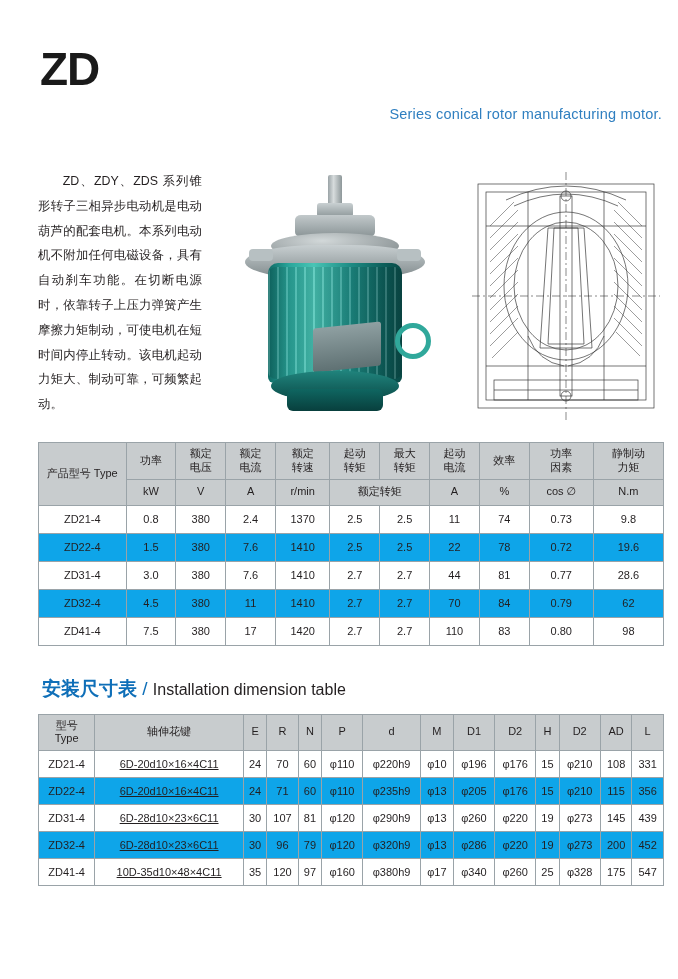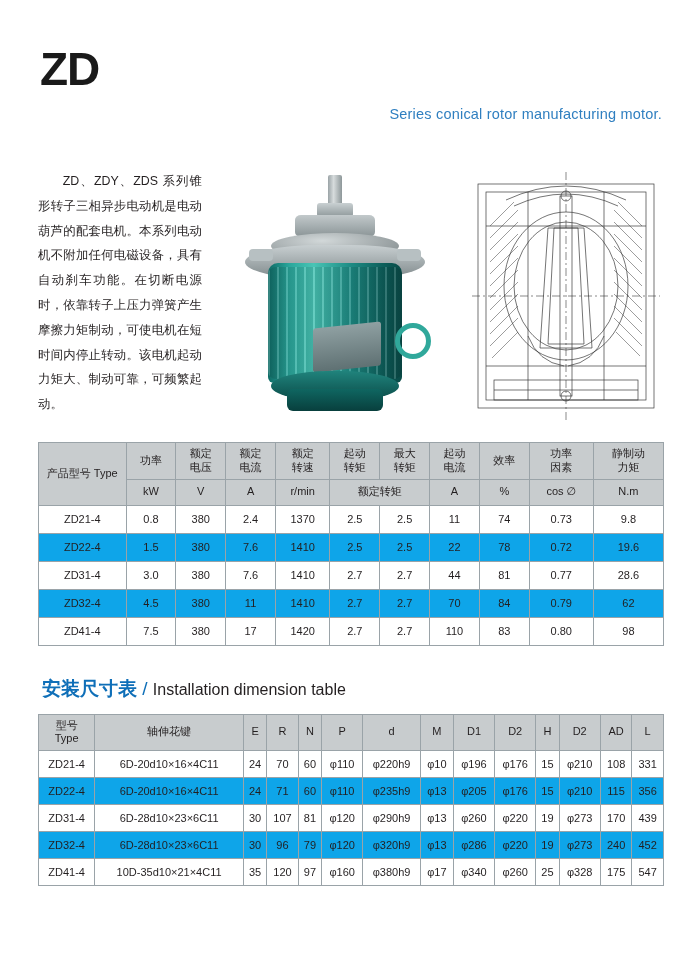--- a/index.html
+++ b/index.html
@@ -245,21 +245,21 @@
   }
   .tbl-wrap {
     padding: 0 22px;
     margin-top: 12px;
   }
   .t1 td { height: 19px; }
   .t1 thead td { height: 17px; }
   .t2 { font-size: 11px; }
   .t2 td { height: 18px; }
   .col-type { width: 14%; margin-top: 44px; }
-  .nowrap { white-space: nowrap; }
+  .nowrap { white-space: nowrap; text-decoration: underline; }
 </style>
 </head>
 <body>
 
 <div class="page">
 
   <div class="header">
     <div class="title-line">
       <span class="zd">ZD</span>
     </div>
@@ -526,42 +526,42 @@
           <td>30</td>
           <td>107</td>
           <td>81</td>
           <td>φ120</td>
           <td>φ290h9</td>
           <td>φ13</td>
           <td>φ260</td>
           <td>φ220</td>
           <td>19</td>
           <td>φ273</td>
-          <td>170</td>
+          <td>145</td>
           <td>439</td>
         </tr>
         <tr class="alt">
           <td>ZD32-4</td>
           <td class="nowrap">6D-28d10×23×6C11</td>
           <td>30</td>
           <td>96</td>
           <td>79</td>
           <td>φ120</td>
           <td>φ320h9</td>
           <td>φ13</td>
           <td>φ286</td>
           <td>φ220</td>
           <td>19</td>
           <td>φ273</td>
-          <td>240</td>
+          <td>200</td>
           <td>452</td>
         </tr>
         <tr>
           <td>ZD41-4</td>
-          <td class="nowrap">10D-35d10×21×4C11</td>
+          <td class="nowrap">10D-35d10×48×4C11</td>
           <td>35</td>
           <td>120</td>
           <td>97</td>
           <td>φ160</td>
           <td>φ380h9</td>
           <td>φ17</td>
           <td>φ340</td>
           <td>φ260</td>
           <td>25</td>
           <td>φ328</td>

